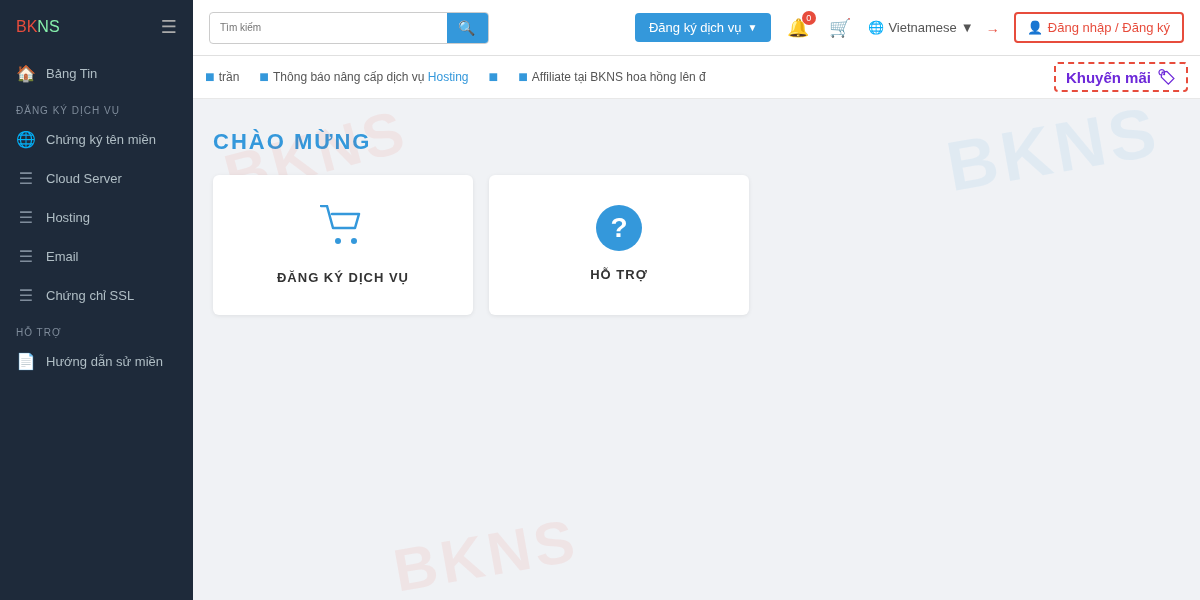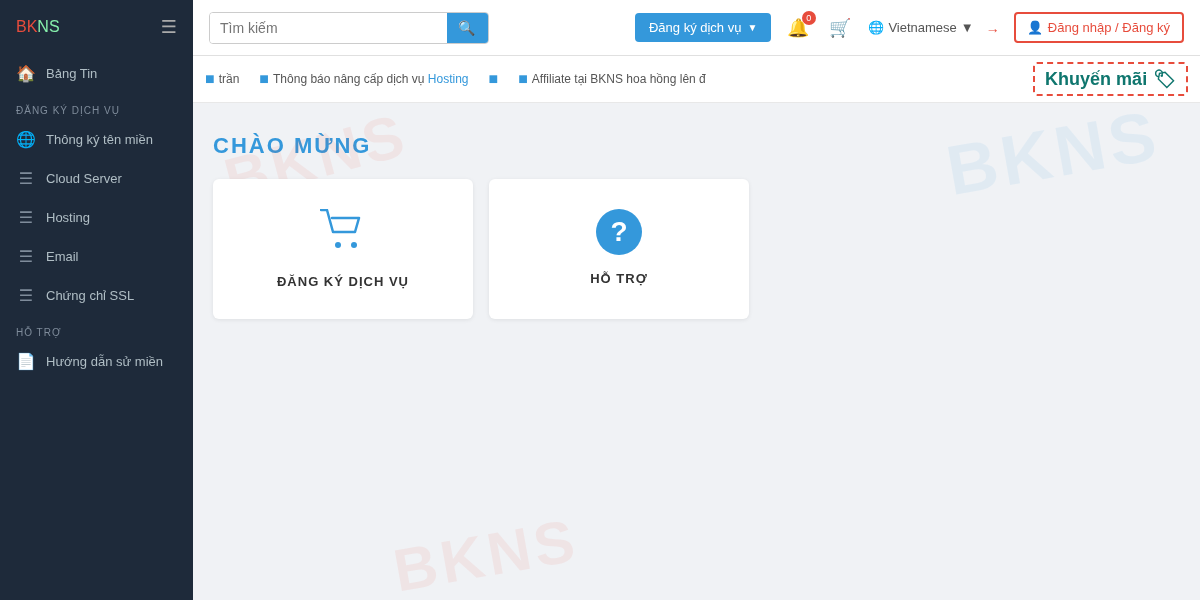--- a/index.html
+++ b/index.html
@@ -69,21 +69,21 @@
       align-items: center;
       border: 1px solid #ccc;
       border-radius: 4px;
       overflow: hidden;
       flex: 0 0 280px;
     }
     .search-input {
       border: none;
       outline: none;
       padding: 7px 10px;
-      font-size: 14px;
+      font-size: 10px;
       width: 240px;
       color: #999;
     }
     .search-btn {
       background: #3498db;
       border: none;
       padding: 7px 12px;
       cursor: pointer;
       color: #fff;
       font-size: 14px;
@@ -172,24 +172,24 @@
       overflow: hidden;
     }
     .ticker-item { display: flex; align-items: center; gap: 4px; white-space: nowrap; }
     .ticker-dot { color: #3498db; font-size: 16px; line-height: 1; }
     .ticker-highlight { color: #e74c3c; font-weight: bold; }
     .ticker-blue { color: #3498db; }
 
     .khuyen-mai-btn {
       margin-left: auto;
       border: 2px dashed #e74c3c;
-      color: #0f766e;
+      color: #6d28d9;
       background: #fff;
       padding: 4px 10px;
-      font-size: 18px;
+      font-size: 15px;
       font-weight: bold;
       cursor: pointer;
       border-radius: 4px;
       display: flex;
       align-items: center;
       gap: 6px;
       white-space: nowrap;
     }
 
     
@@ -272,21 +272,21 @@
   </div>
 
   <div class="sidebar-item">
     <span class="icon">🏠</span>
     <span>Bảng Tin</span>
   </div>
 
   <div class="sidebar-section-label">ĐĂNG KÝ DỊCH VỤ</div>
   <div class="sidebar-item">
     <span class="icon">🌐</span>
-    <span>Thông ký tên miền</span>
+    <span>Chứng ký tên miền</span>
   </div>
   <div class="sidebar-item">
     <span class="icon">☰</span>
     <span>Cloud Server</span>
   </div>
   <div class="sidebar-item">
     <span class="icon">☰</span>
     <span>Hosting</span>
   </div>
   <div class="sidebar-item">

